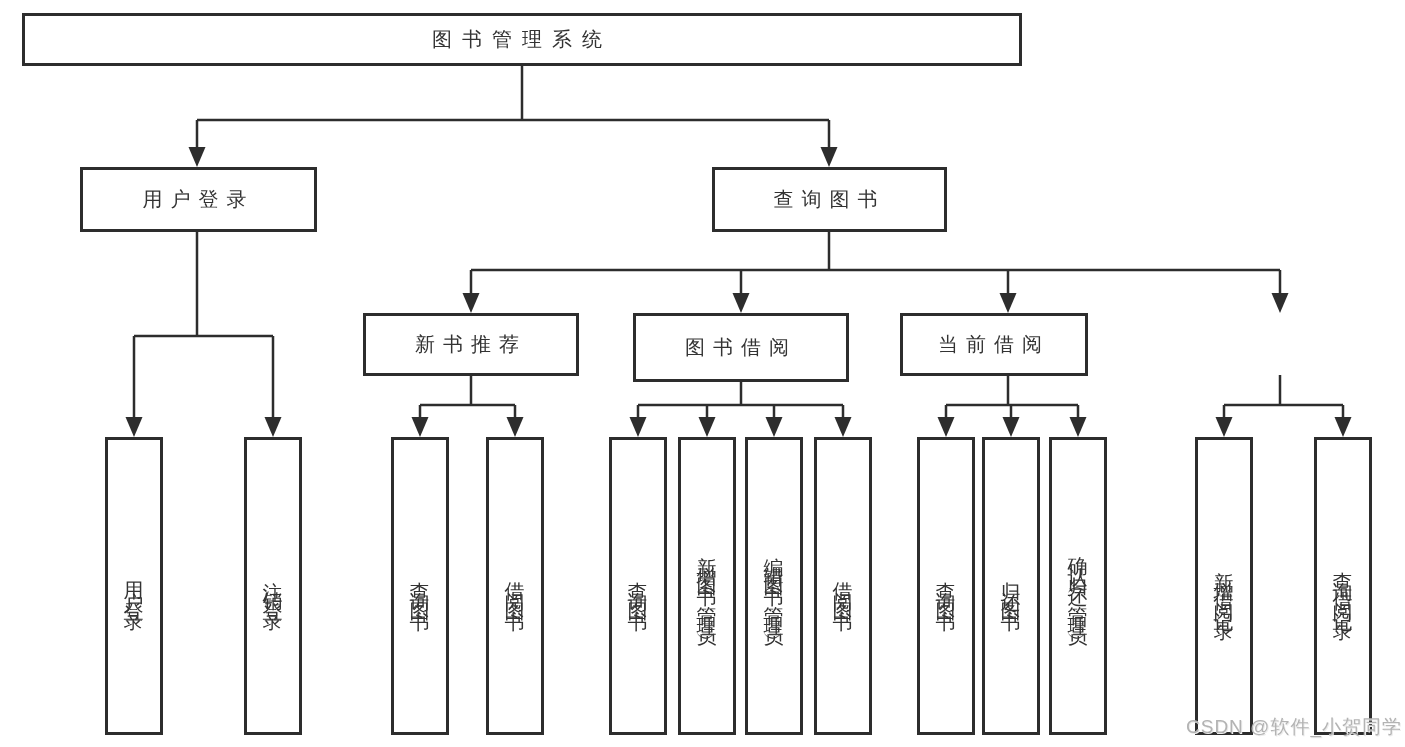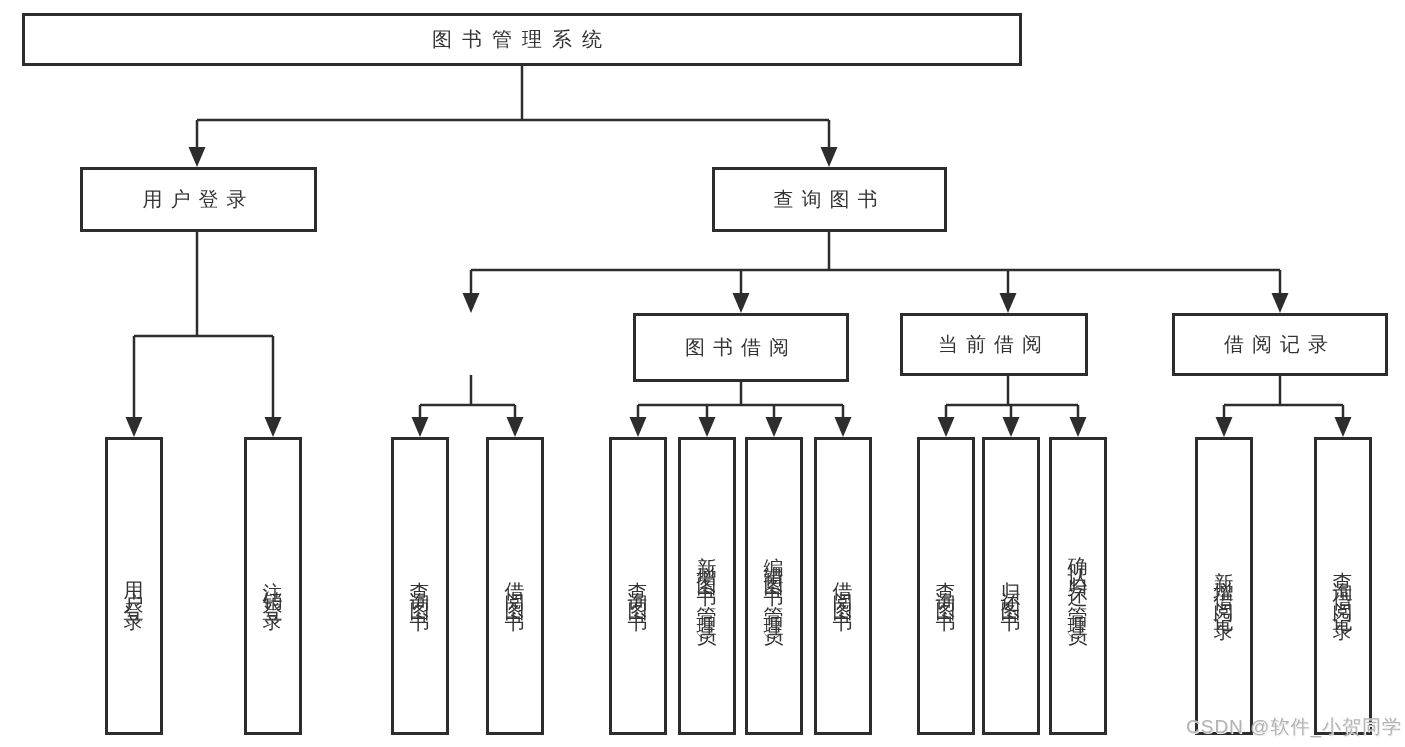--- a/index.html
+++ b/index.html
@@ -73,28 +73,28 @@
     <span class="t">图书管理系统</span>
   </div>
 
   <div class="box" style="left:80px;top:167px;width:237px;height:65px">
     <span class="t">用户登录</span>
   </div>
   <div class="box" style="left:712px;top:167px;width:235px;height:65px">
     <span class="t">查询图书</span>
   </div>
 
+  <div class="box" style="left:363px;top:313px;width:216px;height:63px">
+    <span class="t">新书推荐</span>
+  </div>
   <div class="box" style="left:633px;top:313px;width:216px;height:69px">
     <span class="t">图书借阅</span>
   </div>
   <div class="box" style="left:900px;top:313px;width:188px;height:63px">
     <span class="t">当前借阅</span>
-  </div>
-  <div class="box" style="left:1172px;top:313px;width:216px;height:63px">
-    <span class="t">借阅记录</span>
   </div>
 
   <div class="box v" style="left:105px;top:437px;width:58px;height:298px">
     <span class="t">用户登录</span>
   </div>
   <div class="box v" style="left:244px;top:437px;width:58px;height:298px">
     <span class="t">注销登录</span>
   </div>
 
   <div class="box v" style="left:391px;top:437px;width:58px;height:298px">

